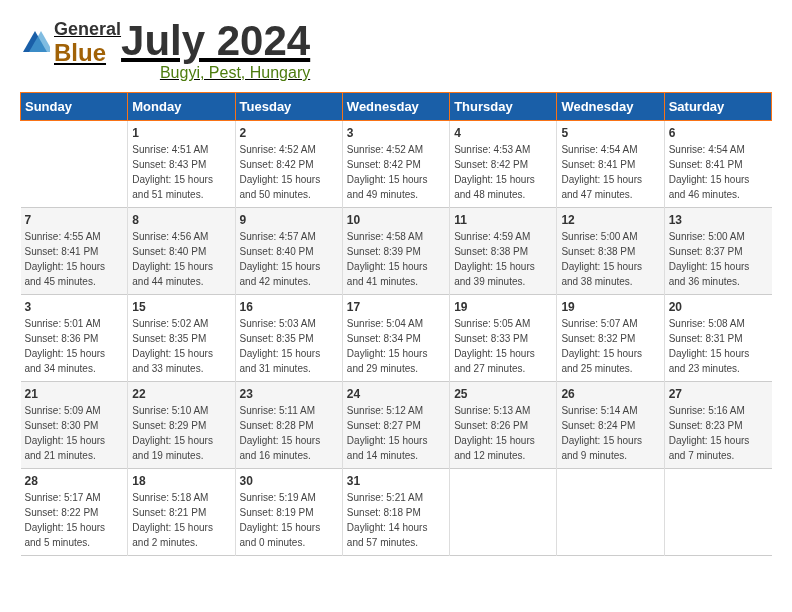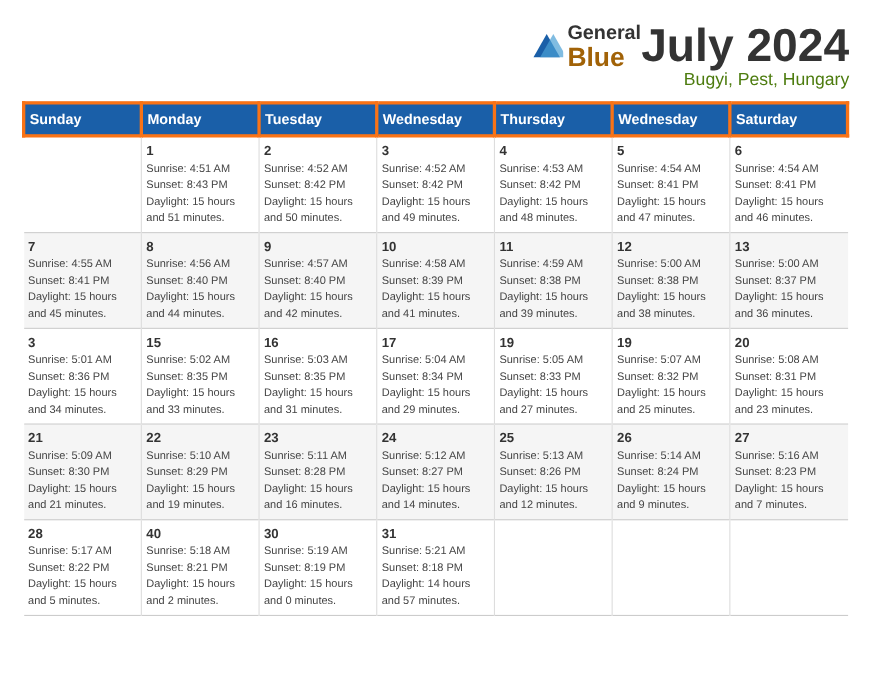--- a/index.html
+++ b/index.html
@@ -5,23 +5,24 @@
     * { box-sizing: border-box; margin: 0; padding: 0; }
     body {
       font-family: Arial, sans-serif;
       background: #fff;
       width: 792px;
       min-height: 612px;
       padding: 20px;
     }
     .header {
       display: flex;
-      justify-content: flex-end;
+      justify-content: flex-start;
       align-items: flex-start;
       margin-bottom: 10px;
+      text-decoration: underline;
     }
     .logo {
       display: flex;
       align-items: center;
       gap: 4px;
     }
     .logo-text {
       display: flex;
       flex-direction: column;
       line-height: 1.1;
@@ -61,21 +62,21 @@
     }
     thead tr {
       background-color: #1a5fa8;
       color: #fff;
     }
     thead th {
       padding: 6px 4px;
       font-size: 13px;
       font-weight: bold;
       text-align: left;
-      border: 3px solid #f97316;
+      border: 1px solid #f97316;
     }
     tbody tr {
       border-bottom: 1px solid #ccc;
     }
     tbody td {
       vertical-align: top;
       padding: 5px 4px;
       font-size: 10.5px;
       color: #333;
       border-right: 1px solid #ddd;
@@ -251,21 +252,21 @@
           <span class="day-num">27</span>
           <div class="day-info">Sunrise: 5:16 AM<br>Sunset: 8:23 PM<br>Daylight: 15 hours and 7 minutes.</div>
         </td>
       </tr>
       <tr class="odd-row">
         <td>
           <span class="day-num">28</span>
           <div class="day-info">Sunrise: 5:17 AM<br>Sunset: 8:22 PM<br>Daylight: 15 hours and 5 minutes.</div>
         </td>
         <td>
-          <span class="day-num">40</span>
+          <span class="day-num">18</span>
           <div class="day-info">Sunrise: 5:18 AM<br>Sunset: 8:21 PM<br>Daylight: 15 hours and 2 minutes.</div>
         </td>
         <td>
           <span class="day-num">30</span>
           <div class="day-info">Sunrise: 5:19 AM<br>Sunset: 8:19 PM<br>Daylight: 15 hours and 0 minutes.</div>
         </td>
         <td>
           <span class="day-num">31</span>
           <div class="day-info">Sunrise: 5:21 AM<br>Sunset: 8:18 PM<br>Daylight: 14 hours and 57 minutes.</div>
         </td>

